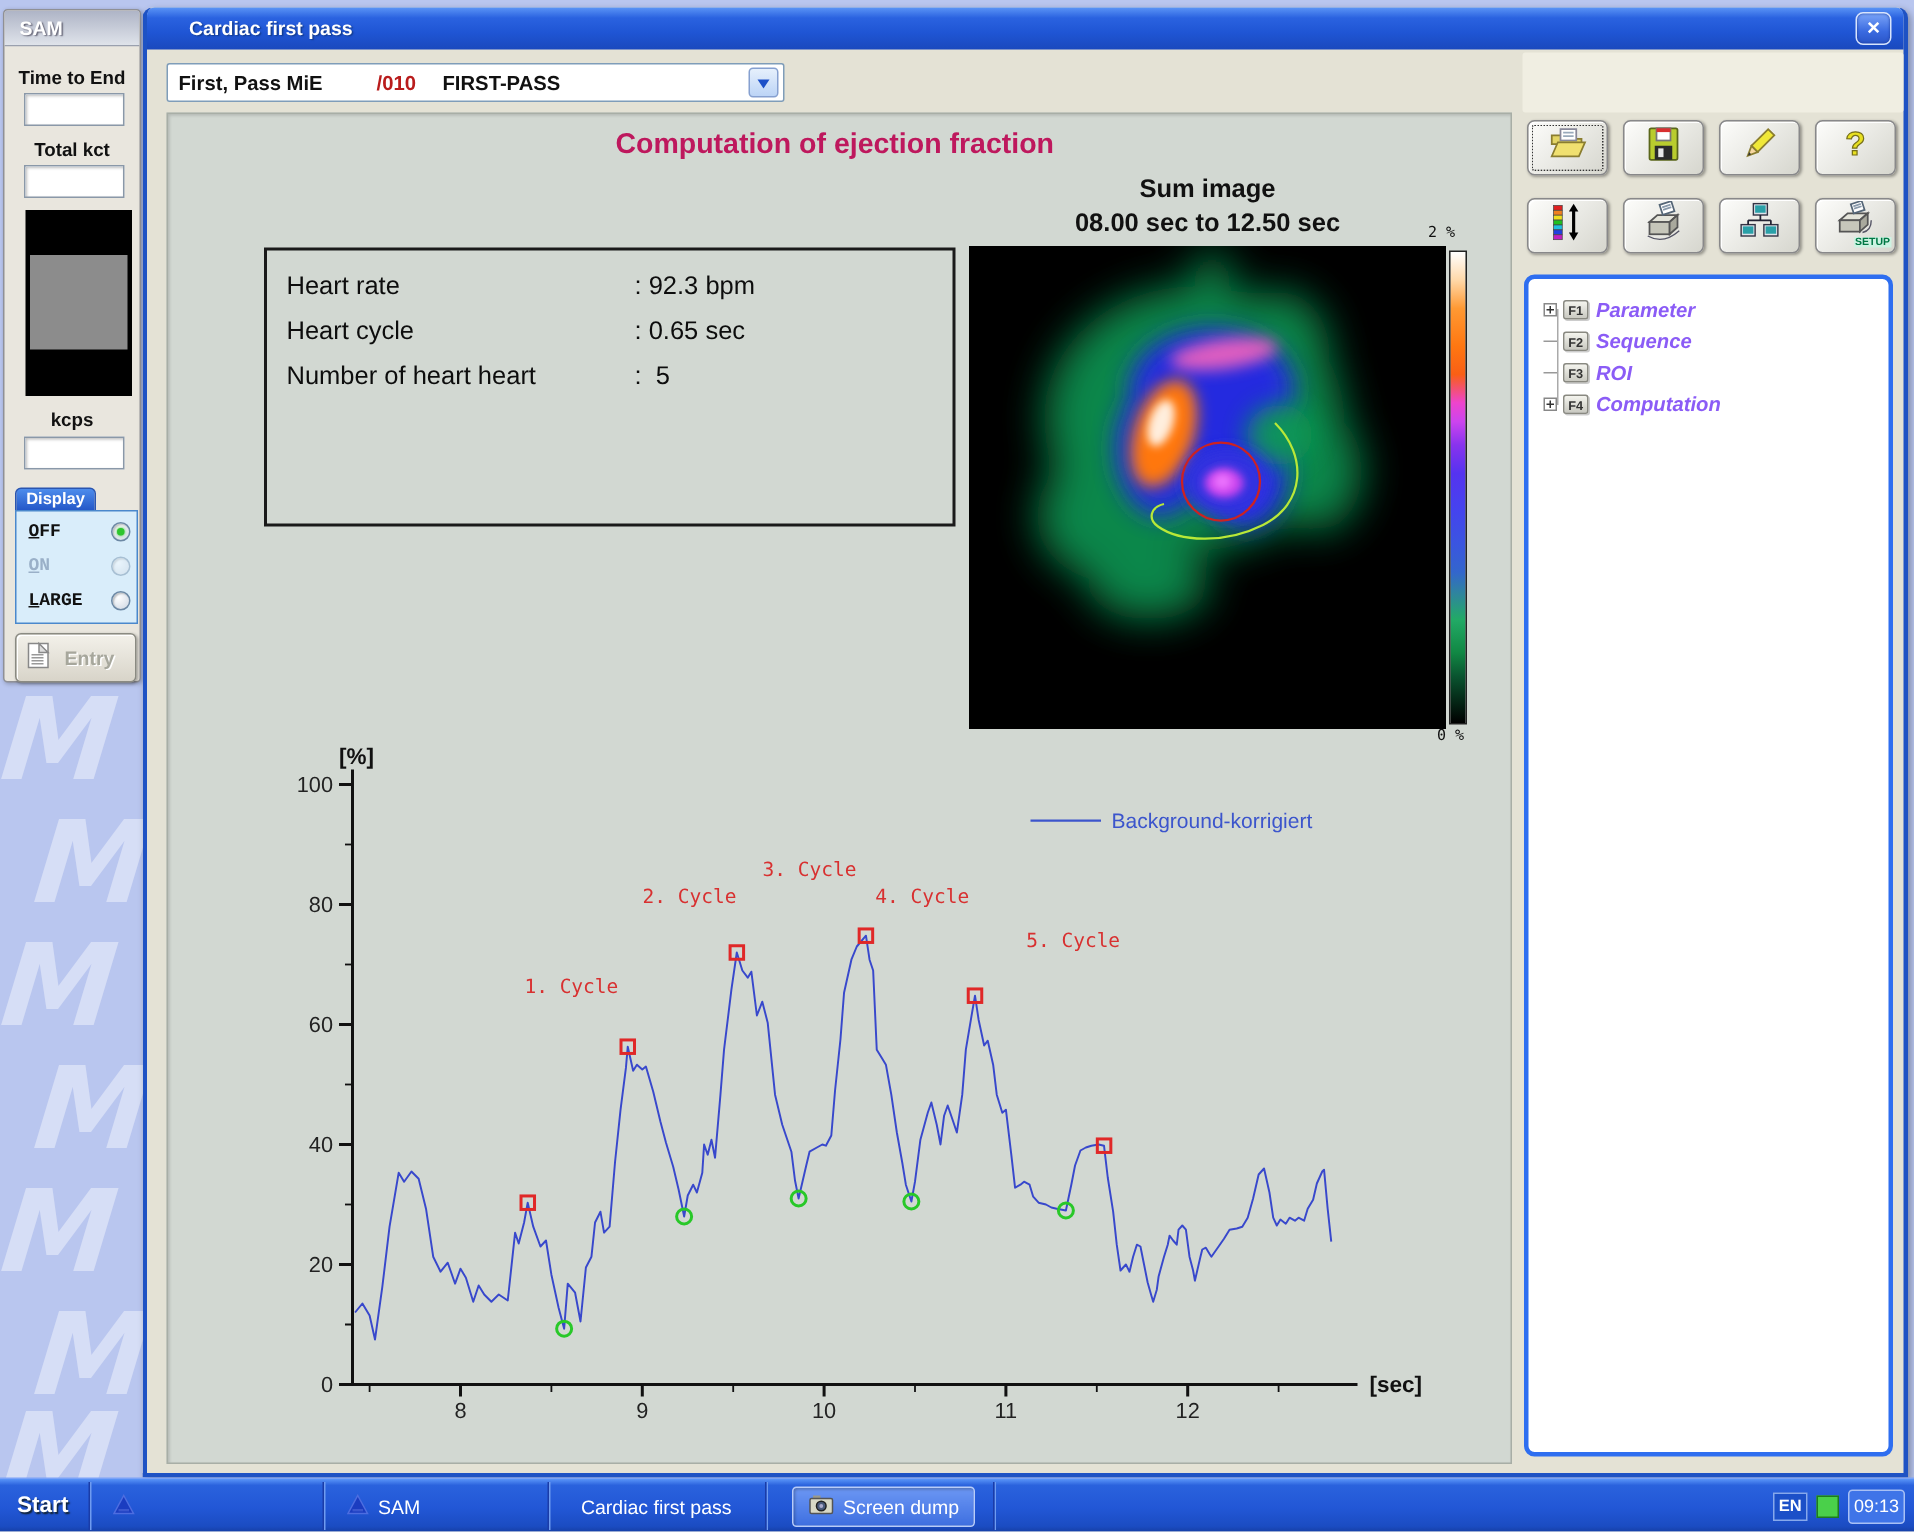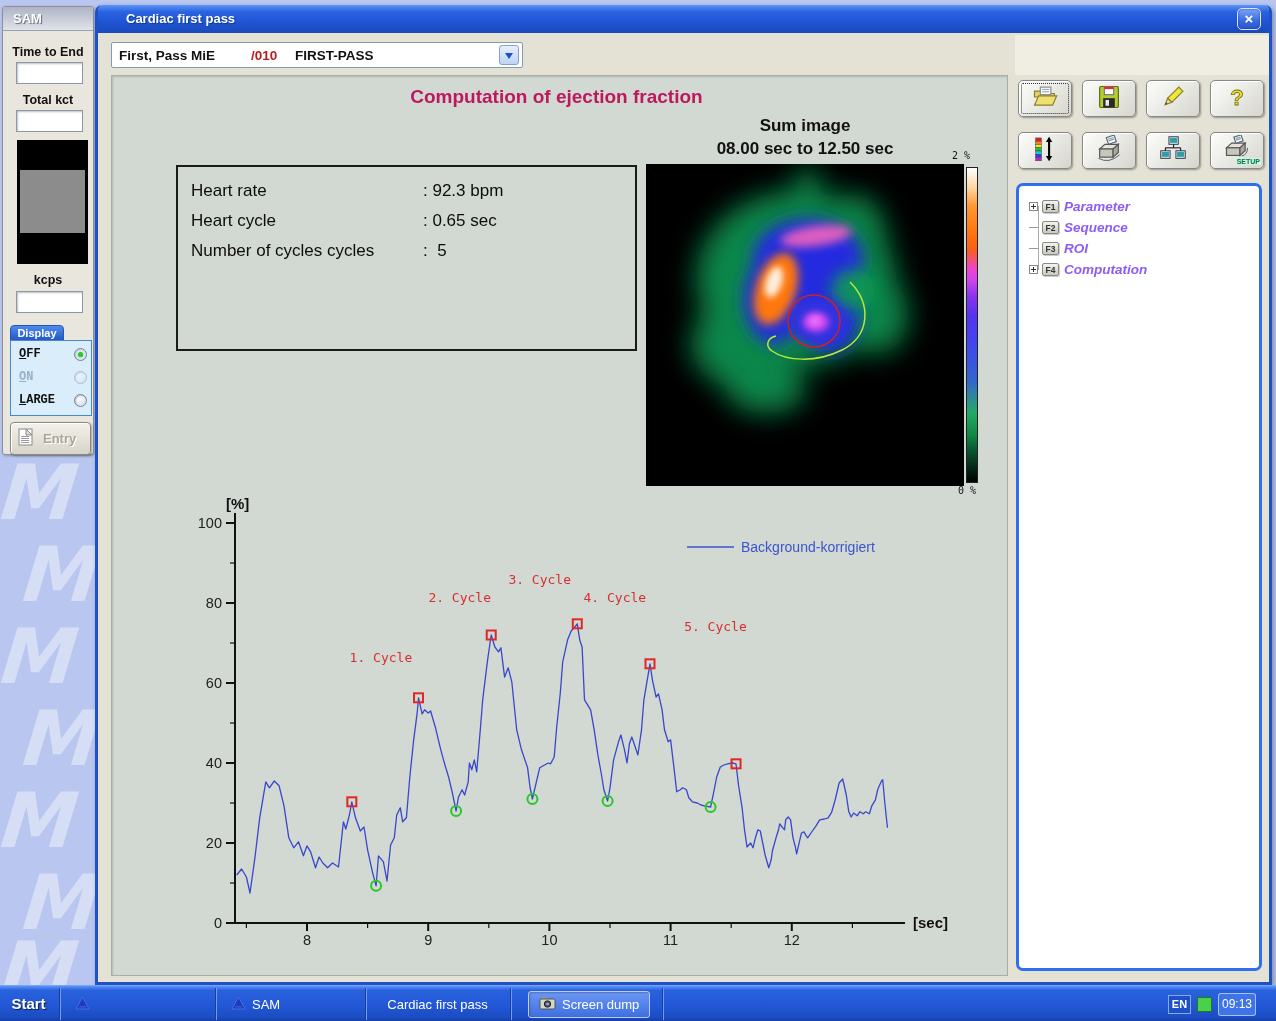--- a/index.html
+++ b/index.html
@@ -82,21 +82,21 @@
   .tree-label { font-weight:bold; font-size:13.5px; color:#8b5cf6;font-style:italic; }
   #tree-trunk { position:absolute; width:1px; background:#aaa; }
 
   
   #taskbar { left:0; top:985px; width:1276px; height:36px; background:linear-gradient(#5a95f8,#2a62dd 12%,#2257d6 55%,#1b4cc2 90%,#1640a8); border-top:1px solid #7aa2f8; }
   #start-btn { position:absolute; left:0; top:1px; width:57px; height:36px; color:#fff; font-weight:bold; font-size:15px; text-align:center; line-height:33px; text-shadow:1px 1px 1px #123; }
   .tb-sep { position:absolute; top:2px; height:32px; width:0; border-left:1px solid #1a3ca8; border-right:1px solid #6f9bf0; }
   .task-item { position:absolute; top:1px; height:34px; display:flex; align-items:center; gap:6px; padding-left:14px; color:#fff; font-size:13px; }
   .task-item.active-wrap { padding-left:0; }
   .task-active { display:flex; align-items:center; gap:6px; height:27px; margin-left:3px; padding:0 10px; background:linear-gradient(#6c97f4,#3e6fe0); border:1px solid #b8ccf8; border-radius:3px; box-shadow:inset 1px 1px 2px rgba(0,0,0,.25); }
-  #tray { position:absolute; right:0; top:0; height:36px; display:flex; align-items:center; gap:6px; padding-right:20px; }
+  #tray { position:absolute; right:0; top:0; height:36px; display:flex; align-items:center; gap:6px; padding-right:6px; }
   #lang-badge { width:23px; height:19px; background:#1c50c8; border:1px solid #86a8ec; color:#fff; font-weight:bold; font-size:11px; text-align:center; line-height:17px; }
   #tray-square { width:15px; height:15px; background:#4ad04a; border:1px solid #1e7a1e; }
   #clock { min-width:36px; height:23px; border:1px solid rgba(255,255,255,.55); border-radius:3px; background:#3f74e8; color:#fff; font-size:12px; text-align:center; line-height:21px; padding:0 3px; }
 </style>
 </head>
 <body>
 
 <div id="watermarks">
     <div class="wm" style="left: 2px; top: 448px;">M</div>
     <div class="wm" style="left: 24px; top: 530px;">M</div>
@@ -162,21 +162,21 @@
 
 <div id="results-box" class="abs">
   <div class="res-rows">
     <div class="res-row">
       <span class="lbl">Heart rate</span><span class="val">: 92.3 bpm</span>
     </div>
     <div class="res-row">
       <span class="lbl">Heart cycle</span><span class="val">: 0.65 sec</span>
     </div>
     <div class="res-row">
-      <span class="lbl">Number of cycles cycles</span><span class="val">:  5</span>
+      <span class="lbl">Number of heart heart</span><span class="val">:  5</span>
     </div>
   </div>
 </div>
 
 <div id="sum-title">Sum image</div>
 <div id="sum-sub">08.00 sec to 12.50 sec</div>
 
 <div id="sum-img" class="abs">
   <svg width="318" height="322" viewBox="0 0 318 322">
     <defs>

